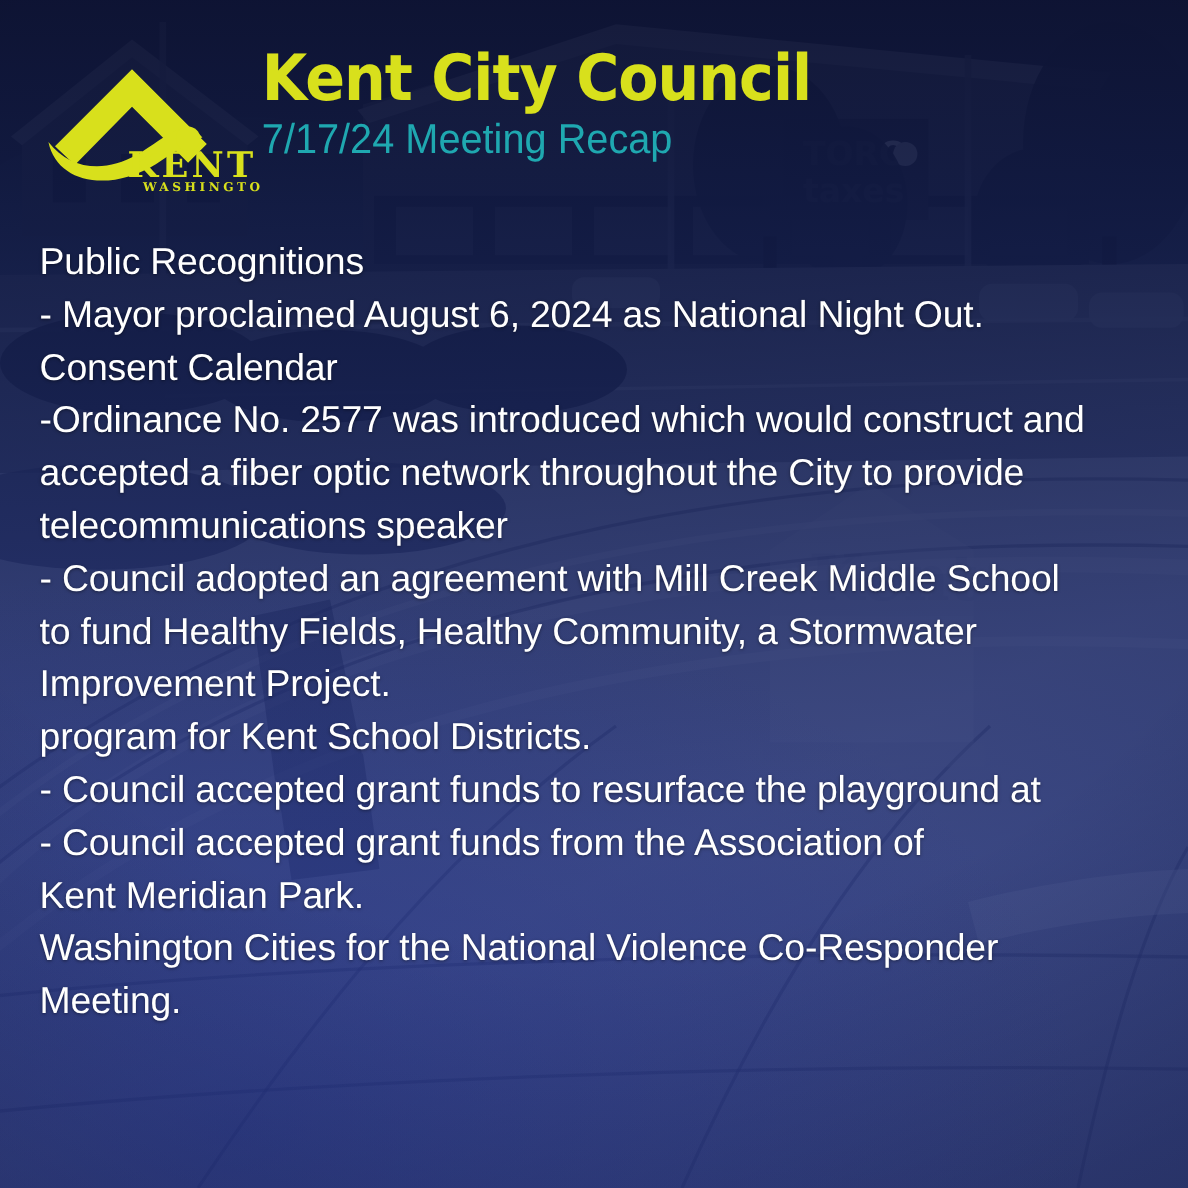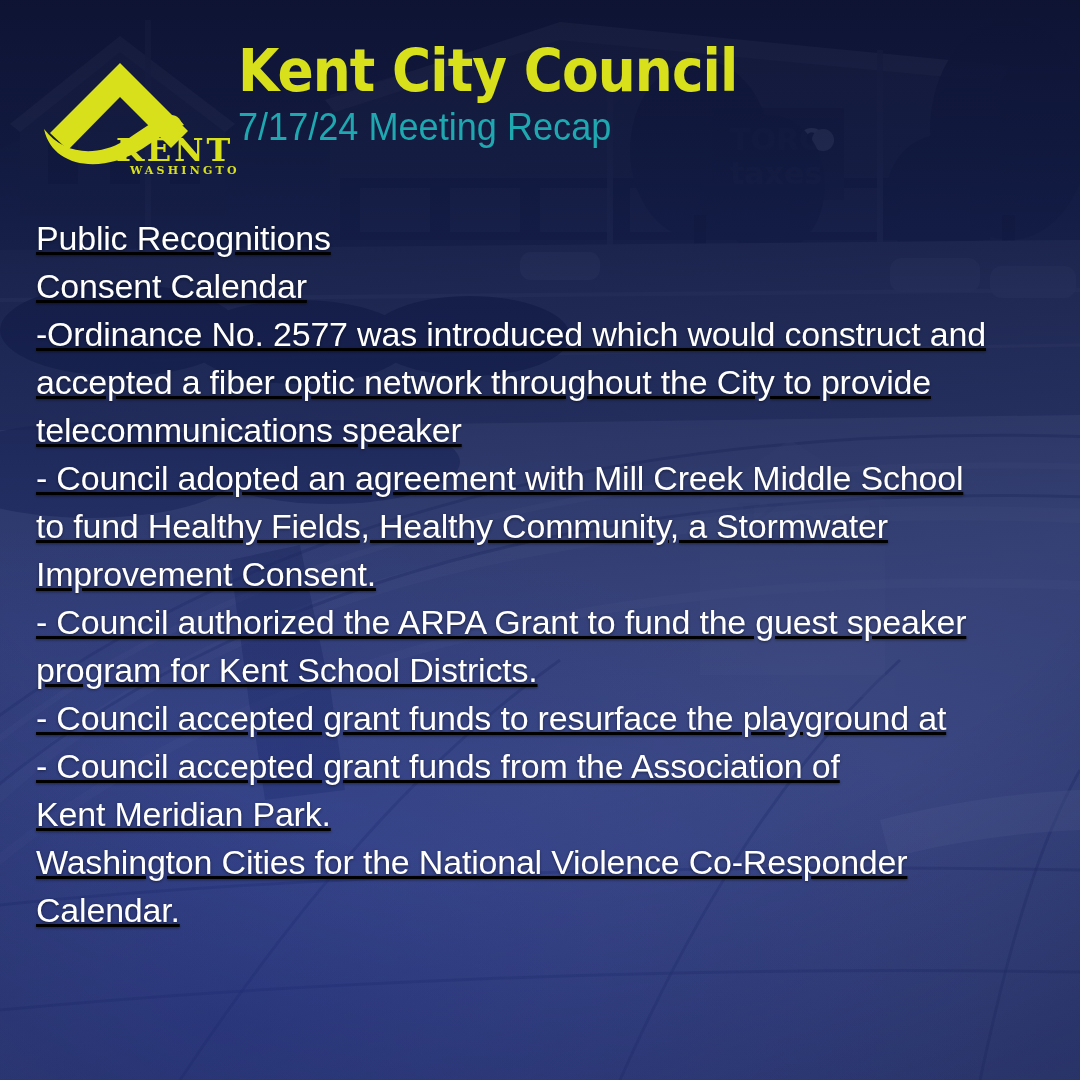--- a/index.html
+++ b/index.html
@@ -97,21 +97,20 @@
     transform-origin: left center;
     white-space: nowrap;
   }
 
   
   .body-text {
     position: absolute;
     left: 36px;
     top: 214px;
     width: 1010px;
-    text-decoration: underline;
   }
   .section { margin: 0; }
   .section + .section { }
 
   .line {
     margin: 0;
     color: #ffffff;
     font-family: "Liberation Sans", sans-serif;
     font-size: 34px;
     font-weight: normal;
@@ -284,34 +283,34 @@
     <div class="title-block">
       <h1 class="poster-title">Kent City Council</h1>
       <h2 class="poster-subtitle">7/17/24 Meeting Recap</h2>
     </div>
   </div>
 
   <div class="body-text">
 
     <div class="section">
       <p class="line">Public Recognitions</p>
+      <p class="line">- Mayor proclaimed August 6, 2024 as National Night Out.</p>
     </div>
 
     <div class="section">
       <p class="line">Consent Calendar</p>
       <p class="line">-Ordinance No. 2577 was introduced which would construct and</p>
       <p class="line">accepted a fiber optic network throughout the City to provide</p>
       <p class="line">telecommunications speaker</p>
       <p class="line">- Council adopted an agreement with Mill Creek Middle School</p>
       <p class="line">to fund Healthy Fields, Healthy Community, a Stormwater</p>
-      <p class="line">Improvement Consent.</p>
-      <p class="line">- Council authorized the ARPA Grant to fund the guest speaker</p>
+      <p class="line">Improvement Project.</p>
       <p class="line">program for Kent School Districts.</p>
       <p class="line">- Council accepted grant funds to resurface the playground at</p>
       <p class="line">- Council accepted grant funds from the Association of</p>
       <p class="line">Kent Meridian Park.</p>
       <p class="line">Washington Cities for the National Violence Co-Responder</p>
-      <p class="line">Calendar.</p>
+      <p class="line">Meeting.</p>
     </div>
 
   </div>
 
 </div>
 
 </body></html>

